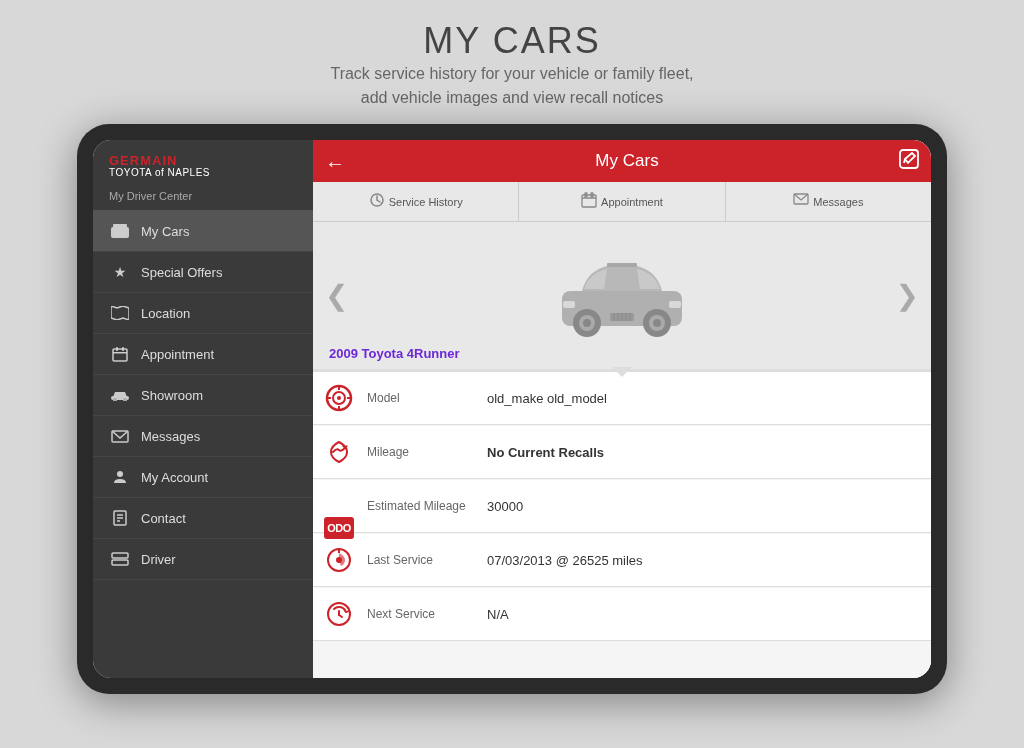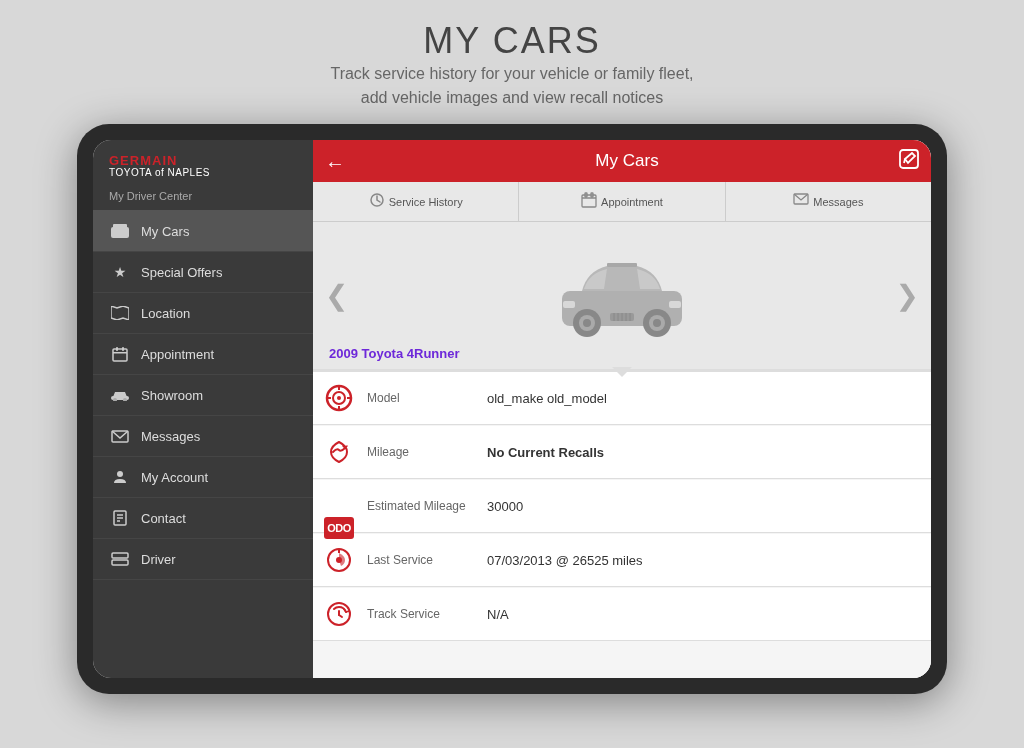--- a/index.html
+++ b/index.html
@@ -535,21 +535,21 @@
           <div class="info-row">
             <div class="info-row-icon">
               <svg width="28" height="28" viewBox="0 0 28 28" fill="none">
                 <circle cx="14" cy="14" r="11" stroke="#cc2229" stroke-width="2"></circle>
                 <path d="M9 9 Q11 7 14 7 Q19 7 21 12" stroke="#cc2229" stroke-width="2" fill="none" stroke-linecap="round"></path>
                 <path d="M19 9 L21 12 L24 11" stroke="#cc2229" stroke-width="1.5" fill="none" stroke-linecap="round"></path>
                 <line x1="14" y1="11" x2="14" y2="15" stroke="#cc2229" stroke-width="2" stroke-linecap="round"></line>
                 <line x1="14" y1="15" x2="17" y2="17" stroke="#cc2229" stroke-width="2" stroke-linecap="round"></line>
               </svg>
             </div>
-            <span class="info-row-label">Track Service</span>
+            <span class="info-row-label">Next Service</span>
             <span class="info-row-value">N/A</span>
           </div>
 
         </div>
       </div>
 
     </div>
   </div>
 </div>
 

